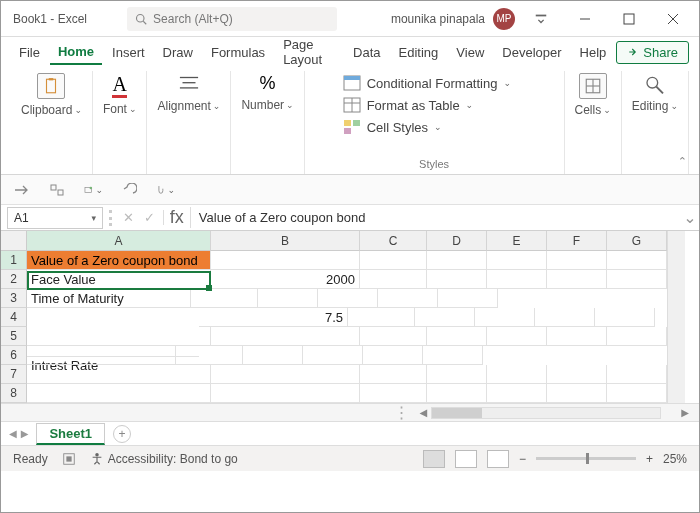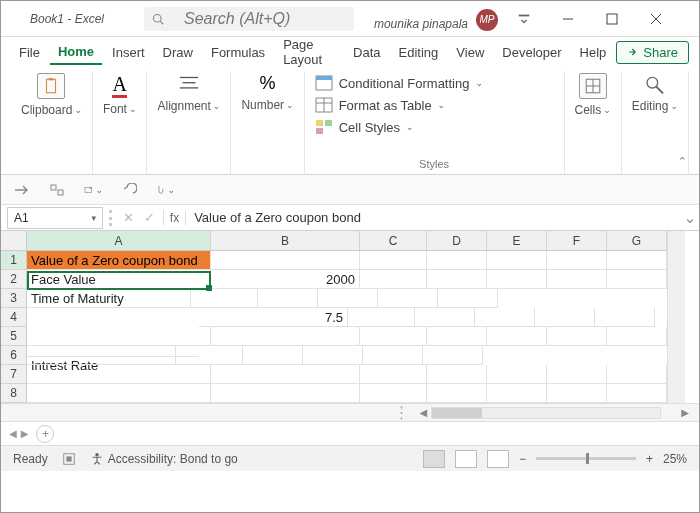--- a/index.html
+++ b/index.html
@@ -1,56 +1,56 @@
 <!DOCTYPE html>
 <html><head>
 <meta charset="utf-8">
 <style>
 * { margin: 0; padding: 0; box-sizing: border-box; font-family: 'Segoe UI', Arial, sans-serif; }
 body { width: 700px; height: 513px; background: #fff; overflow: hidden; border: 1px solid #999; }
 
 
-.titlebar { height: 36px; background: #fff; display: flex; align-items: center; padding: 0 25px; border-bottom: 1px solid #ddd; font-style: italic; }
+.titlebar { height: 36px; background: #fff; display: flex; align-items: center; padding: 0 8px; border-bottom: 1px solid #ddd; }
 .title-text { font-size: 12px; color: #555; padding-left: 4px; }
-.searchbox { margin-left: 40px; height: 24px; width: 210px; background: #f3f2f1; border-radius: 3px; display: flex; align-items: center; padding: 0 8px; font-size: 16px; color: #777; gap: 14px; }
+.searchbox { margin-left: 40px; height: 24px; width: 210px; background: #f3f2f1; border-radius: 3px; display: flex; align-items: center; padding: 0 8px; font-size: 12px; color: #777; }
 .searchbox svg { margin-right: 6px; }
-.user-area { margin-left: auto; display: flex; align-items: flex-end; gap: 8px; }
+.user-area { margin-left: auto; display: flex; align-items: center; gap: 8px; }
 .user-name { font-size: 12px; color: #555; }
 .avatar { width: 22px; height: 22px; background: #a34343; color: #fff; border-radius: 50%; display: flex; align-items: center; justify-content: center; font-size: 10px; }
 .win-btn { width: 36px; height: 24px; display: flex; align-items: center; justify-content: center; cursor: pointer; }
 
 
 .ribbon-tabs { height: 30px; display: flex; align-items: center; padding: 0 10px; background: #fff; gap: 2px; }
 .ribbon-tab { padding: 4px 8px; font-size: 13px; color: #444; cursor: pointer; }
 .ribbon-tab.active { color: #107c41; border-bottom: 2px solid #107c41; font-weight: 600; }
 .share-btn { margin-left: auto; border: 1px solid #107c41; color: #107c41; padding: 3px 10px; font-size: 13px; border-radius: 3px; display: flex; align-items: center; gap: 4px; background: #f5fbf7; }
 
 
 .ribbon-body { height: 108px; background: #fff; border-bottom: 1px solid #d6d6d6; display: flex; padding: 4px 10px 0 10px; position: relative; }
 .ribbon-group { display: flex; flex-direction: column; align-items: center; padding: 0 10px; border-right: 1px solid #e6e6e6; }
 .ribbon-group:last-of-type { border-right: none; }
 .group-big { display: flex; flex-direction: column; align-items: center; gap: 2px; padding-top: 2px; }
 .group-big-icon { width: 28px; height: 26px; border: 1px solid #ccc; border-radius: 2px; background: #fafafa; }
 .group-label { font-size: 12px; color: #555; margin-top: 2px; display: flex; align-items: center; gap: 2px; }
 .chev { font-size: 9px; color: #666; }
 .styles-col { display: flex; flex-direction: column; gap: 6px; padding-top: 4px; flex: 1; }
-.styles-item { display: flex; align-items: center; gap: 6px; font-size: 13px; color: #444; }
+.styles-item { display: flex; align-items: center; gap: 6px; font-size: 13px; color: #444; margin-left: 28px; }
 .styles-item .si-icon { width: 18px; height: 16px; }
 .group-name { font-size: 11px; color: #777; text-align: center; margin-top: auto; margin-bottom: 4px; }
 .ribbon-collapse { position: absolute; right: 12px; bottom: 6px; color: #888; font-size: 11px; cursor: pointer; }
 
 
 .qat-row { height: 30px; background: #fafafa; border-bottom: 1px solid #e1e1e1; display: flex; align-items: center; padding: 0 10px; gap: 16px; }
 .qat-row .qat-btn { width: 20px; height: 20px; display: flex; align-items: center; justify-content: center; color: #666; }
 
 
 .formula-bar { height: 26px; background: #fff; border-bottom: 1px solid #d0d0d0; display: flex; align-items: center; }
 .namebox { width: 96px; height: 22px; border: 1px solid #ccc; margin: 0 6px; font-size: 12px; padding: 0 6px; display: flex; align-items: center; justify-content: space-between; color: #333; }
 .fx-controls { display: flex; align-items: center; gap: 10px; color: #888; font-size: 13px; padding: 0 8px; border-right: 1px solid #ddd; }
-.fx-label { font-size: 12px; color: #666; padding: 0 6px; border-right: 1px solid #ddd; }
+.fx-label { font-size: 18px; color: #666; padding: 0 6px; border-right: 1px solid #ddd; }
 .formula-input { flex: 1; font-size: 13px; padding: 0 8px; color: #333; }
 .fb-end { width: 18px; text-align: center; color: #999; }
 
 
 .grid-area { display: flex; height: 172px; }
 .corner { width: 26px; height: 20px; background: #f0f0f0; border-right: 1px solid #ccc; border-bottom: 1px solid #ccc; }
 .col-headers { display: flex; height: 20px; }
 .col-h { background: #f0f0f0; border-right: 1px solid #d4d4d4; border-bottom: 1px solid #ccc; font-size: 12px; text-align: center; color: #444; line-height: 20px; }
 .col-h.sel, .row-h.sel { background: #d6ecdf; }
 .row-h { width: 26px; background: #f0f0f0; border-right: 1px solid #ccc; border-bottom: 1px solid #d4d4d4; font-size: 12px; text-align: center; color: #444; line-height: 19px; }
@@ -417,20 +417,21 @@
       <div class="hscroll-thumb"></div>
     </div>
   <span style="color:#888;font-size:10px;padding-right:10px;">▶</span>
 </div>
 
 <div class="sheet-tabs">
   <div class="sheet-nav">
     <span>◀</span>
     <span>▶</span>
   </div>
+  <div class="sheet-tab">Sheet1</div>
   <div class="add-sheet">+</div>
 </div>
 
 <div class="status-bar">
   <span>Ready</span>
   <svg width="14" height="14" viewBox="0 0 16 16">
       <rect x="2" y="2" width="12" height="12" fill="none" stroke="#888"></rect>
       <rect x="5" y="5" width="6" height="6" fill="#888"></rect>
     </svg>
   <span style="display:flex;align-items:center;gap:4px;">

